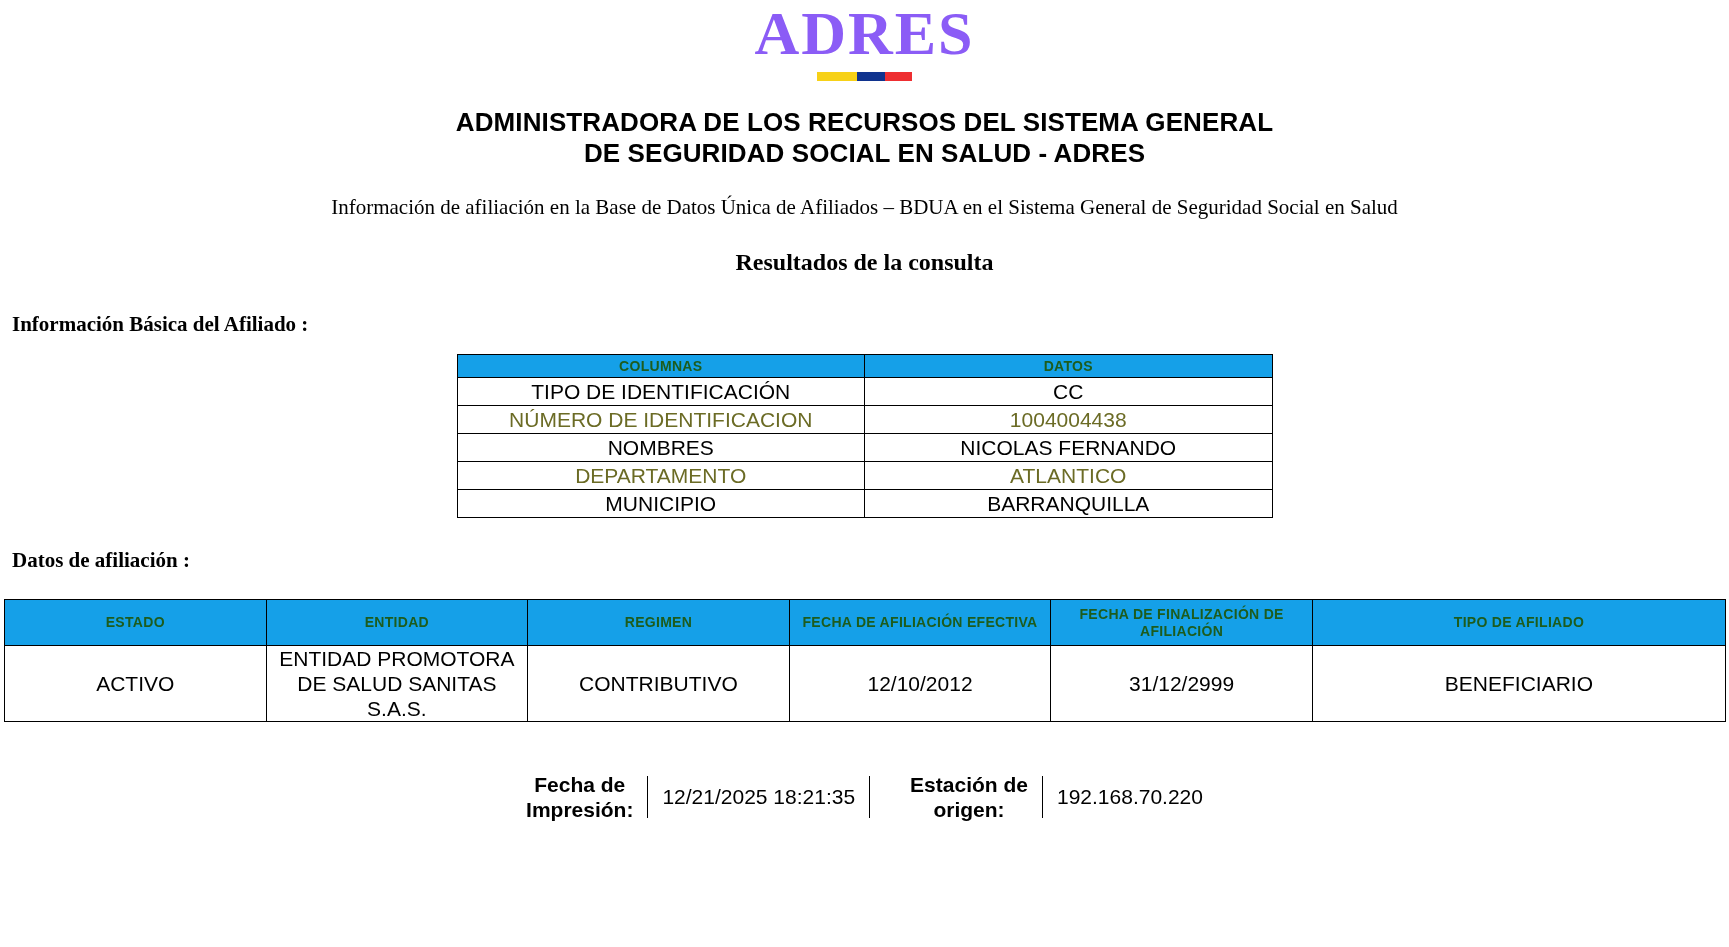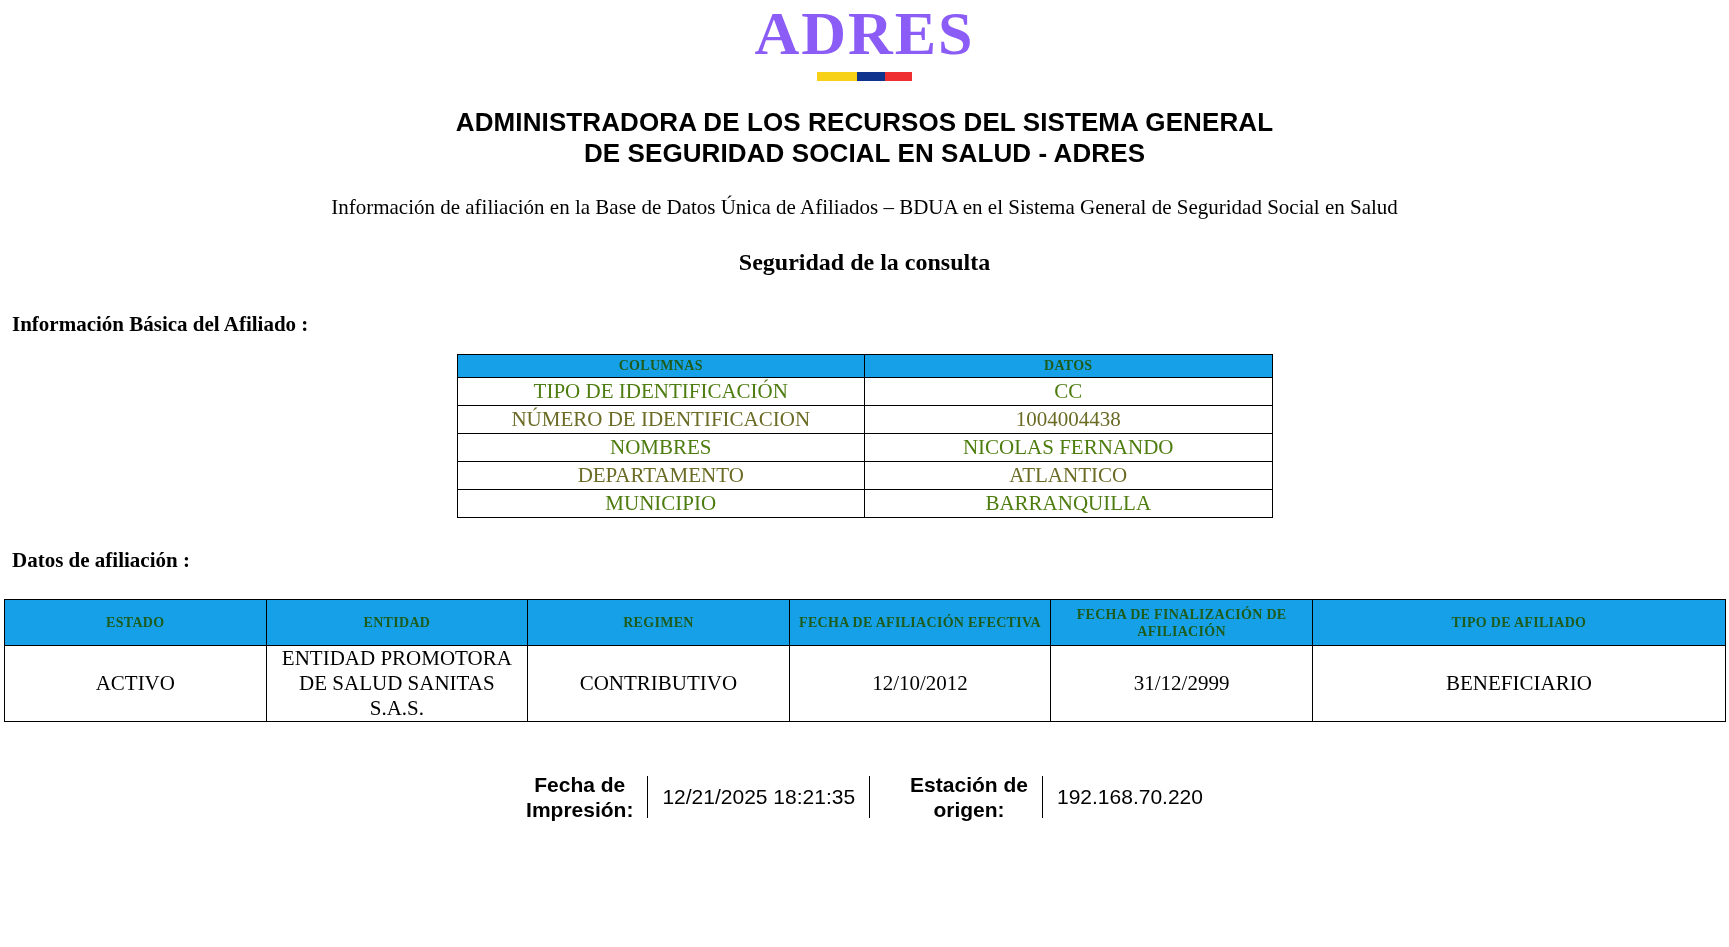--- a/index.html
+++ b/index.html
@@ -76,21 +76,21 @@
     font-size: 21px;
     font-weight: bold;
     margin-left: 12px;
   }
   #basic-label { margin-top: 36px; }
   #afil-label  { margin-top: 30px; }
 
   
   table {
     border-collapse: collapse;
-    font-family: Liberation Serif, serif;
+    font-family: Liberation Sans, sans-serif;
   }
 
   
   .basic-table {
     margin: 17px auto 0 auto;
     width: 816px;
     border: 1px solid #000000;
   }
   .basic-table th,
   .basic-table td {
@@ -106,21 +106,21 @@
     letter-spacing: 0.3px;
     height: 22px;
     padding: 0;
   }
   .basic-table tbody td {
     font-size: 21px;
     height: 27px;
     padding: 0 6px;
     white-space: nowrap;
   }
-  .basic-table tbody tr.row-dark td { color: #4d7c0f; }
+  .basic-table tbody tr.row-dark td { color: #000000; }
   .basic-table tbody tr.row-olive td { color: #6b6b25; }
   .col-columnas { width: 50%; }
   .col-datos    { width: 50%; }
   .masked { font-size: 17px; letter-spacing: 1px; }
 
   
   .afil-table {
     margin-top: 26px;
     width: 1722px;
     margin-left: 4px;
@@ -199,21 +199,21 @@
   </div>
 </div>
 
 <div class="main-title">
   <span class="line">ADMINISTRADORA DE LOS RECURSOS DEL SISTEMA GENERAL</span>
   <span class="line">DE SEGURIDAD SOCIAL EN SALUD - ADRES</span>
 </div>
 
 <div class="subtitle">Información de afiliación en la Base de Datos Única de Afiliados – BDUA en el Sistema General de Seguridad Social en Salud</div>
 
-<div class="results-heading">Seguridad de la consulta</div>
+<div class="results-heading">Resultados de la consulta</div>
 
 <div class="section-label" id="basic-label">Información Básica del Afiliado :</div>
 
 <table class="basic-table">
   <thead>
     <tr>
       <th class="col-columnas">COLUMNAS</th>
       <th class="col-datos">DATOS</th>
     </tr>
   </thead>

